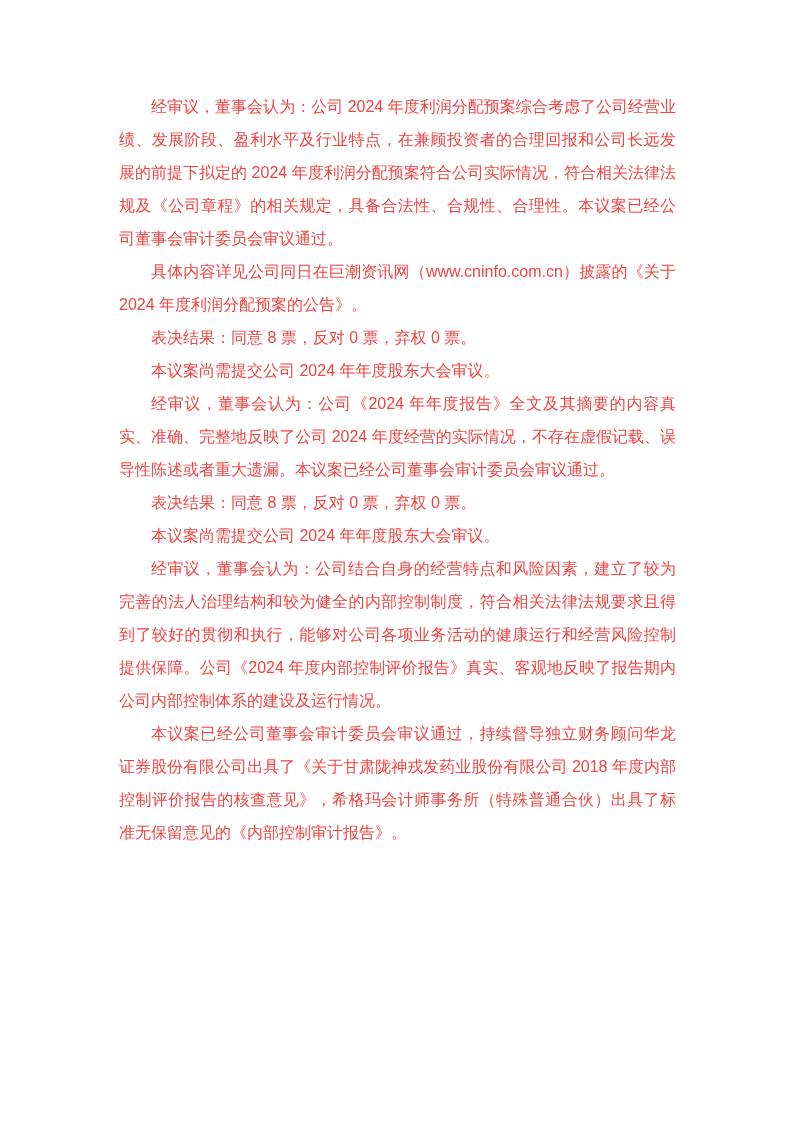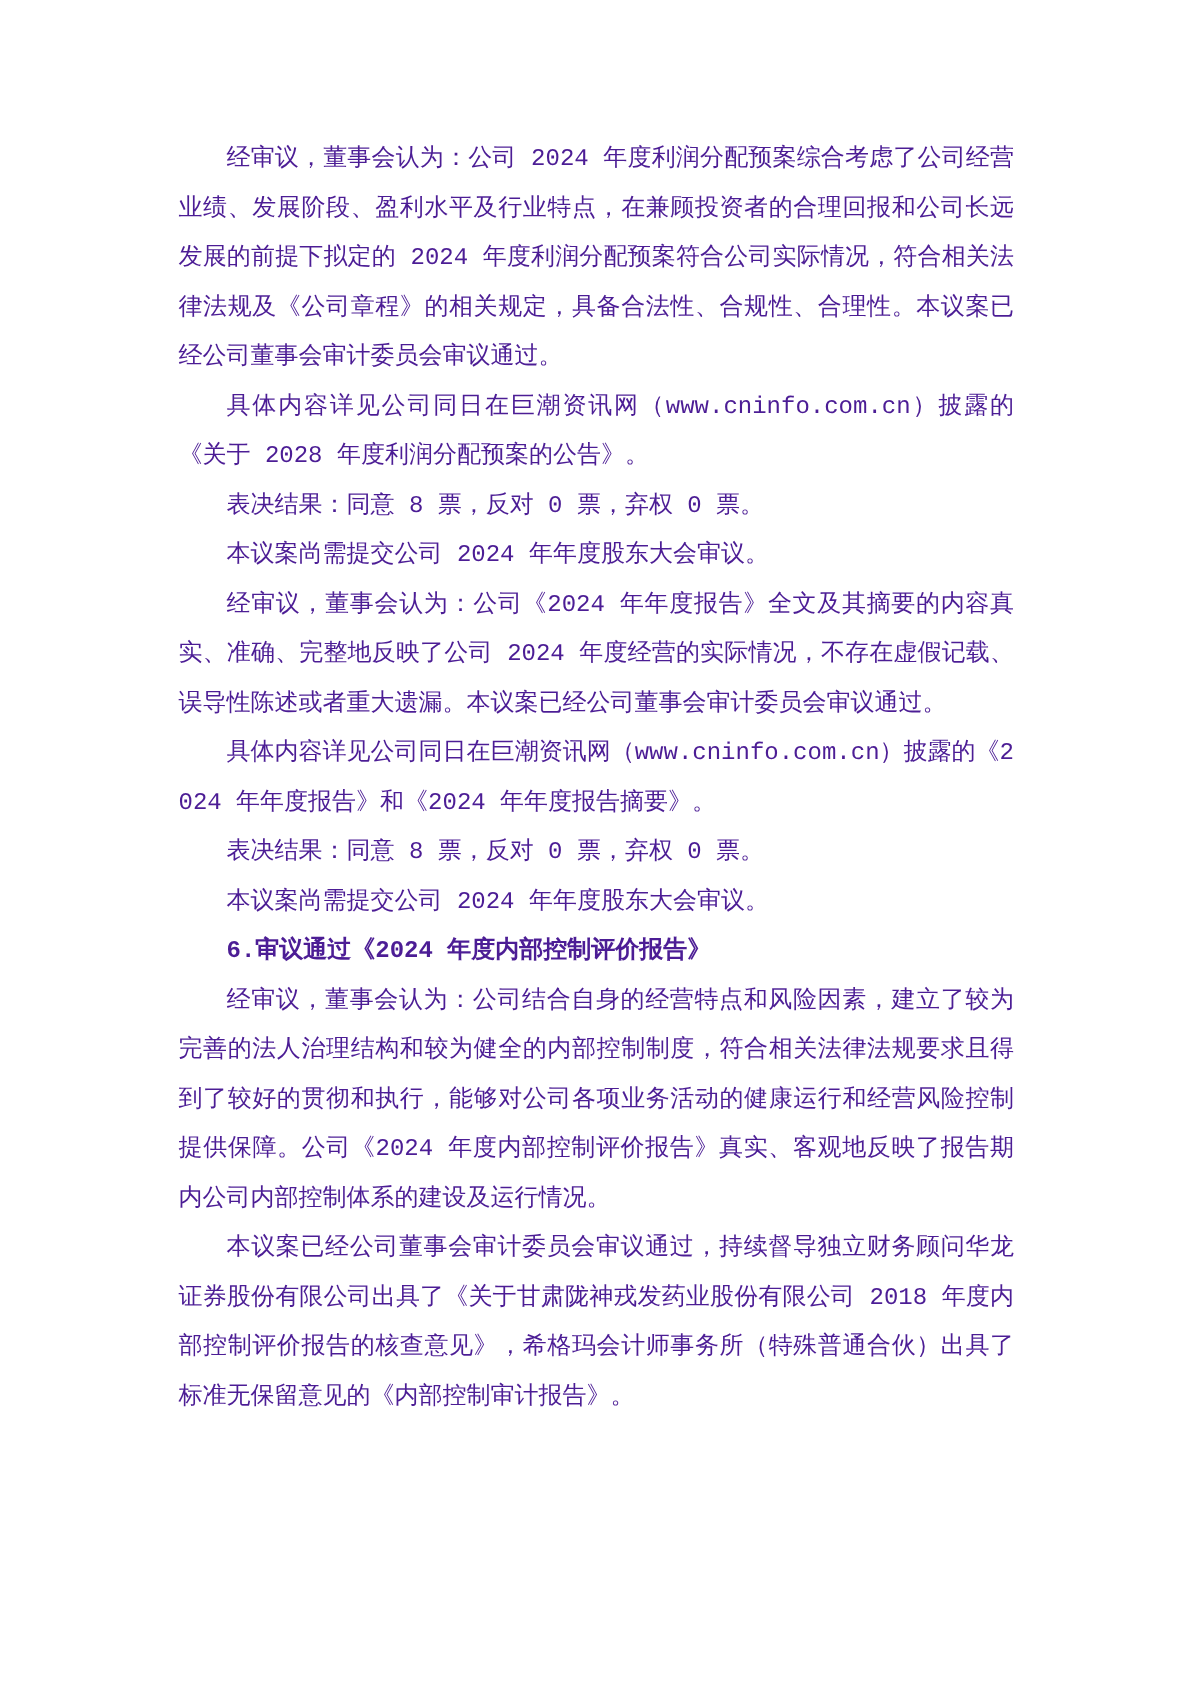--- a/index.html
+++ b/index.html
@@ -8,44 +8,42 @@
     background: #ffffff;
   }
   .page {
     position: relative;
     width: 794px;
     height: 1122px;
     background: #ffffff;
     box-sizing: border-box;
     padding: 90px 118px 0 119px;
     overflow: hidden;
-    font-family: Liberation Mono, monospace;
+    font-family: Liberation Sans, sans-serif;
     font-size: 16px;
     line-height: 33px;
-    color: #4c1d95;
+    color: #ef4444;
   }
   .para {
     margin: 0;
     text-indent: 2em;
     text-align: justify;
     text-justify: inter-ideograph;
     word-break: break-all;
   }
   .heading {
     font-weight: bold;
   }
 </style>
 </head>
 <body>
 
 <div class="page">
   <p class="para">经审议，董事会认为：公司 2024 年度利润分配预案综合考虑了公司经营业绩、发展阶段、盈利水平及行业特点，在兼顾投资者的合理回报和公司长远发展的前提下拟定的 2024 年度利润分配预案符合公司实际情况，符合相关法律法规及《公司章程》的相关规定，具备合法性、合规性、合理性。本议案已经公司董事会审计委员会审议通过。</p>
-  <p class="para">具体内容详见公司同日在巨潮资讯网（www.cninfo.com.cn）披露的《关于 2028 年度利润分配预案的公告》。</p>
+  <p class="para">具体内容详见公司同日在巨潮资讯网（www.cninfo.com.cn）披露的《关于 2024 年度利润分配预案的公告》。</p>
   <p class="para">表决结果：同意 8 票，反对 0 票，弃权 0 票。</p>
   <p class="para">本议案尚需提交公司 2024 年年度股东大会审议。</p>
   <p class="para">经审议，董事会认为：公司《2024 年年度报告》全文及其摘要的内容真实、准确、完整地反映了公司 2024 年度经营的实际情况，不存在虚假记载、误导性陈述或者重大遗漏。本议案已经公司董事会审计委员会审议通过。</p>
-  <p class="para">具体内容详见公司同日在巨潮资讯网（www.cninfo.com.cn）披露的《2024 年年度报告》和《2024 年年度报告摘要》。</p>
   <p class="para">表决结果：同意 8 票，反对 0 票，弃权 0 票。</p>
   <p class="para">本议案尚需提交公司 2024 年年度股东大会审议。</p>
-  <p class="para heading">6.审议通过《2024 年度内部控制评价报告》</p>
   <p class="para">经审议，董事会认为：公司结合自身的经营特点和风险因素，建立了较为完善的法人治理结构和较为健全的内部控制制度，符合相关法律法规要求且得到了较好的贯彻和执行，能够对公司各项业务活动的健康运行和经营风险控制提供保障。公司《2024 年度内部控制评价报告》真实、客观地反映了报告期内公司内部控制体系的建设及运行情况。</p>
   <p class="para">本议案已经公司董事会审计委员会审议通过，持续督导独立财务顾问华龙证券股份有限公司出具了《关于甘肃陇神戎发药业股份有限公司 2018 年度内部控制评价报告的核查意见》，希格玛会计师事务所（特殊普通合伙）出具了标准无保留意见的《内部控制审计报告》。</p>
 </div>
 
 </body></html>

